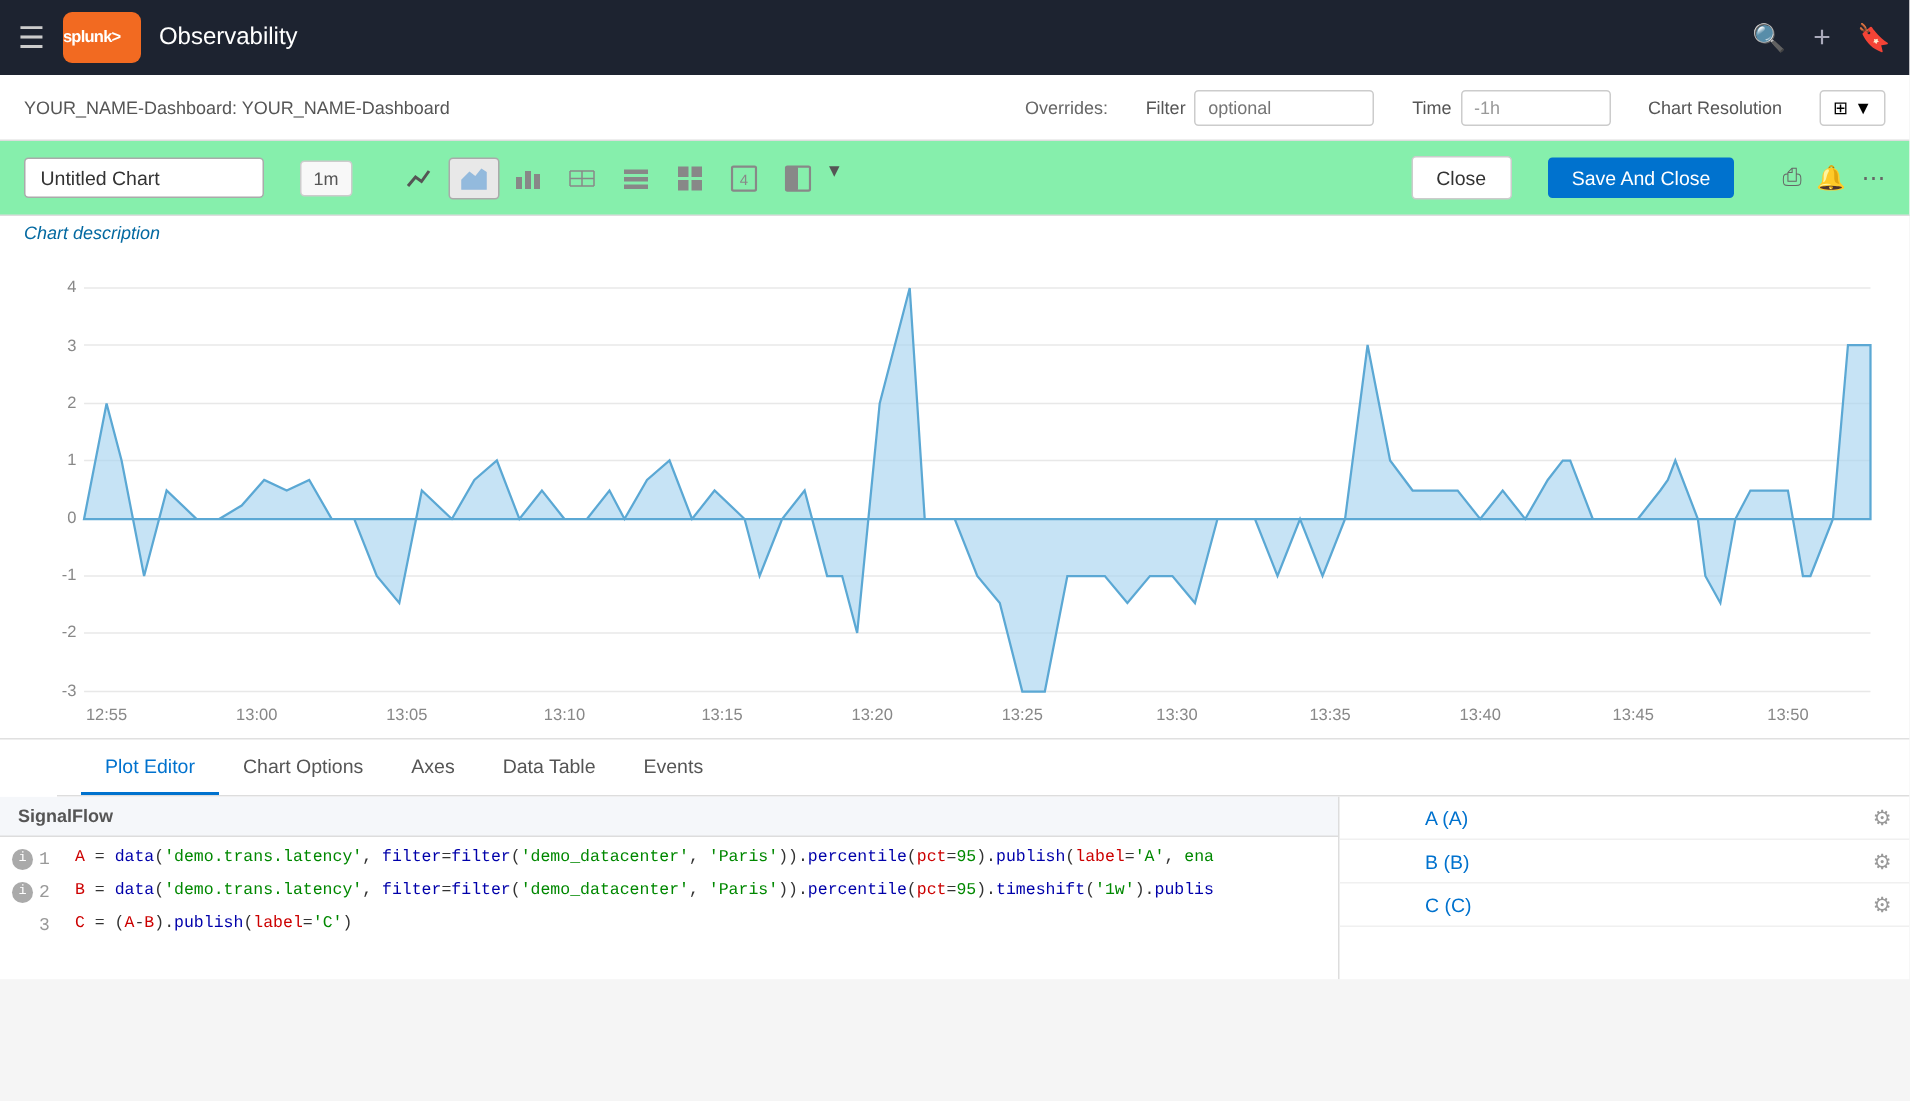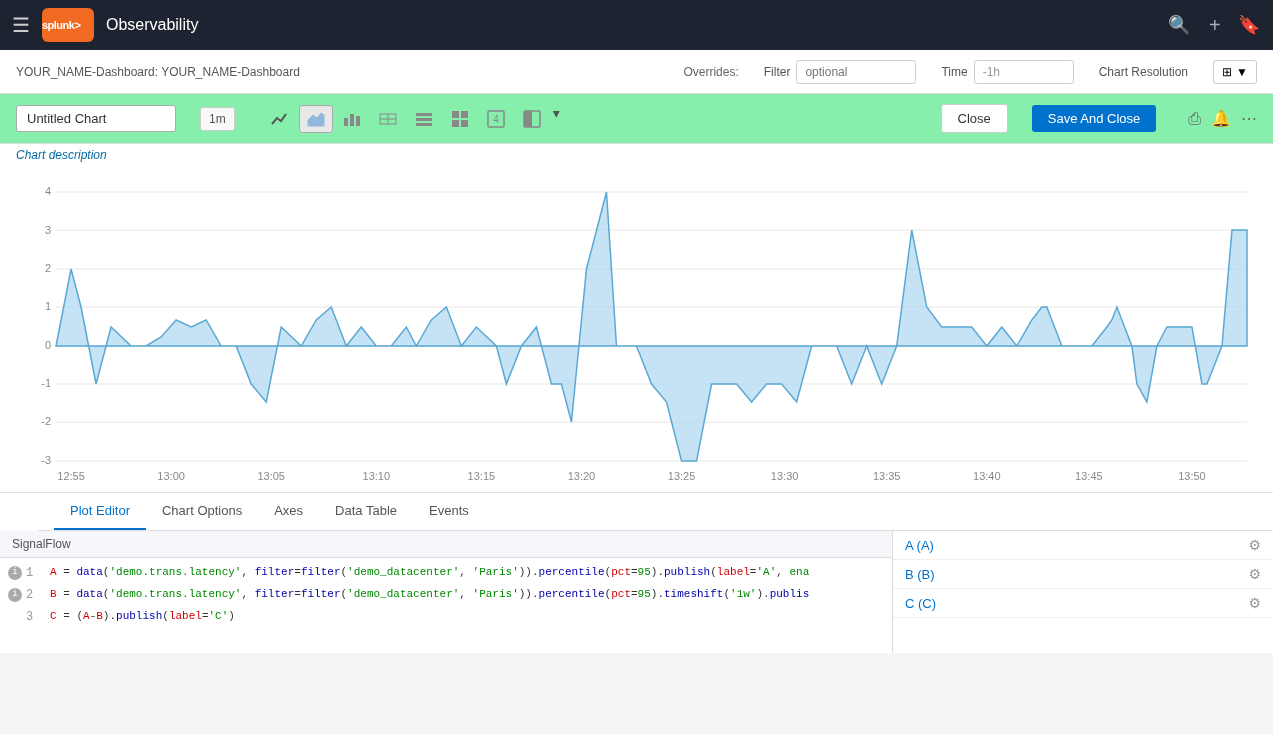--- a/index.html
+++ b/index.html
@@ -103,21 +103,21 @@
     .tab-item.active { color: #0072ce; border-bottom-color: #0072ce; font-weight: 500; }
     .tab-content { display: flex; flex: 1; overflow: hidden; }
 
     
     .signal-flow-panel {
       flex: 1; border-right: 1px solid #ddd; overflow: hidden;
       display: flex; flex-direction: column;
     }
     .signal-flow-header {
       background: #f5f7fa; border-bottom: 1px solid #ddd;
-      padding: 6px 12px; font-size: 12px; color: #555; font-weight: 400;
+      padding: 6px 12px; font-size: 12px; color: #555; font-weight: 700;
     }
     .signal-flow-lines { padding: 4px 0; font-size: 12px; font-family: 'Courier New', monospace; }
     .signal-line {
       display: flex; align-items: flex-start; padding: 2px 0;
       line-height: 1.5;
     }
     .line-num-col {
       display: flex; align-items: center; gap: 4px; padding: 0 8px;
       color: #999; min-width: 50px; flex-shrink: 0;
     }
@@ -139,21 +139,21 @@
     .view-builder-link { color: #0072ce; cursor: pointer; font-size: 12px; }
     .arrow-btn {
       width: 24px; height: 24px; background: #0072ce; border: none; border-radius: 3px;
       color: white; font-size: 14px; cursor: pointer; display: flex; align-items: center; justify-content: center;
       margin-left: 8px;
     }
     .label-row {
       display: flex; align-items: center; padding: 6px 12px;
       border-bottom: 1px solid #f0f0f0; color: #0072ce; font-size: 13px;
     }
-    .label-row-text { flex: 1; }
+    .label-row-text { flex: 1; margin-left: 45px; }
     .gear-icon { color: #999; font-size: 14px; cursor: pointer; }
   </style>
 </head>
 <body>
 
 <div class="navbar">
   <div style="font-size:20px; cursor:pointer; color:#ccc;">☰</div>
   <div class="navbar-logo">
     <span style="font-size:11px; font-weight:700; letter-spacing:-0.5px;">splunk&gt;</span>
   </div>

